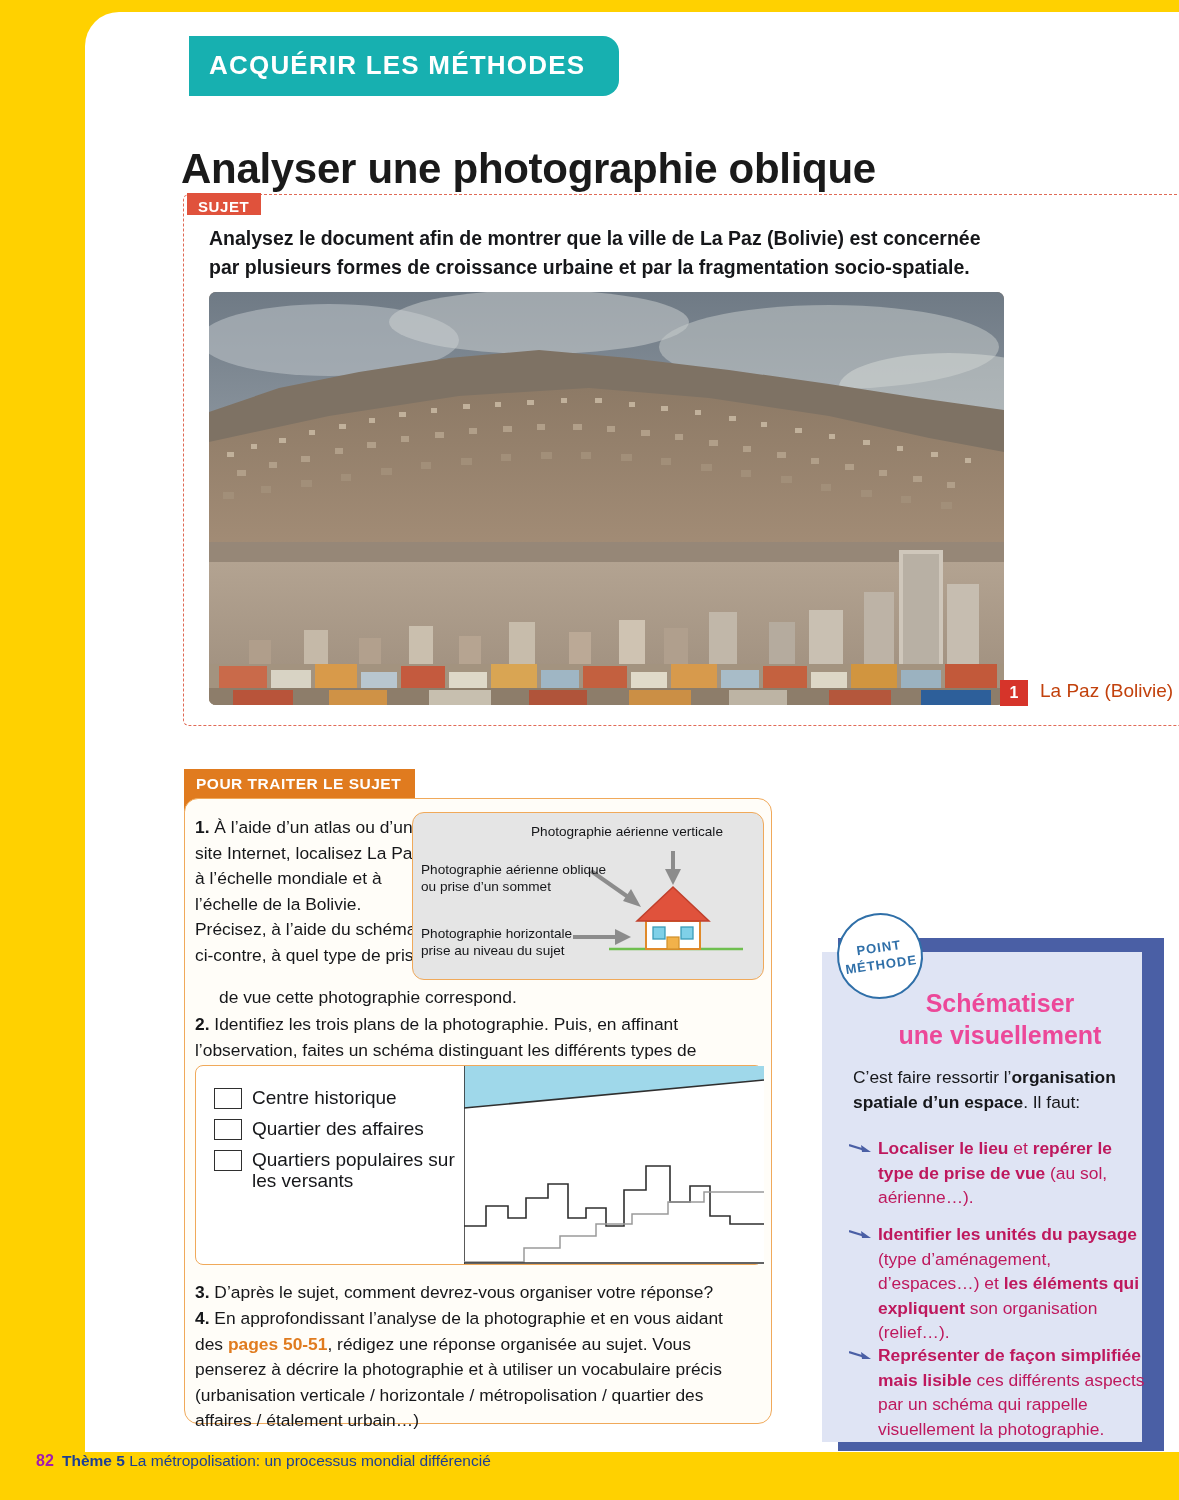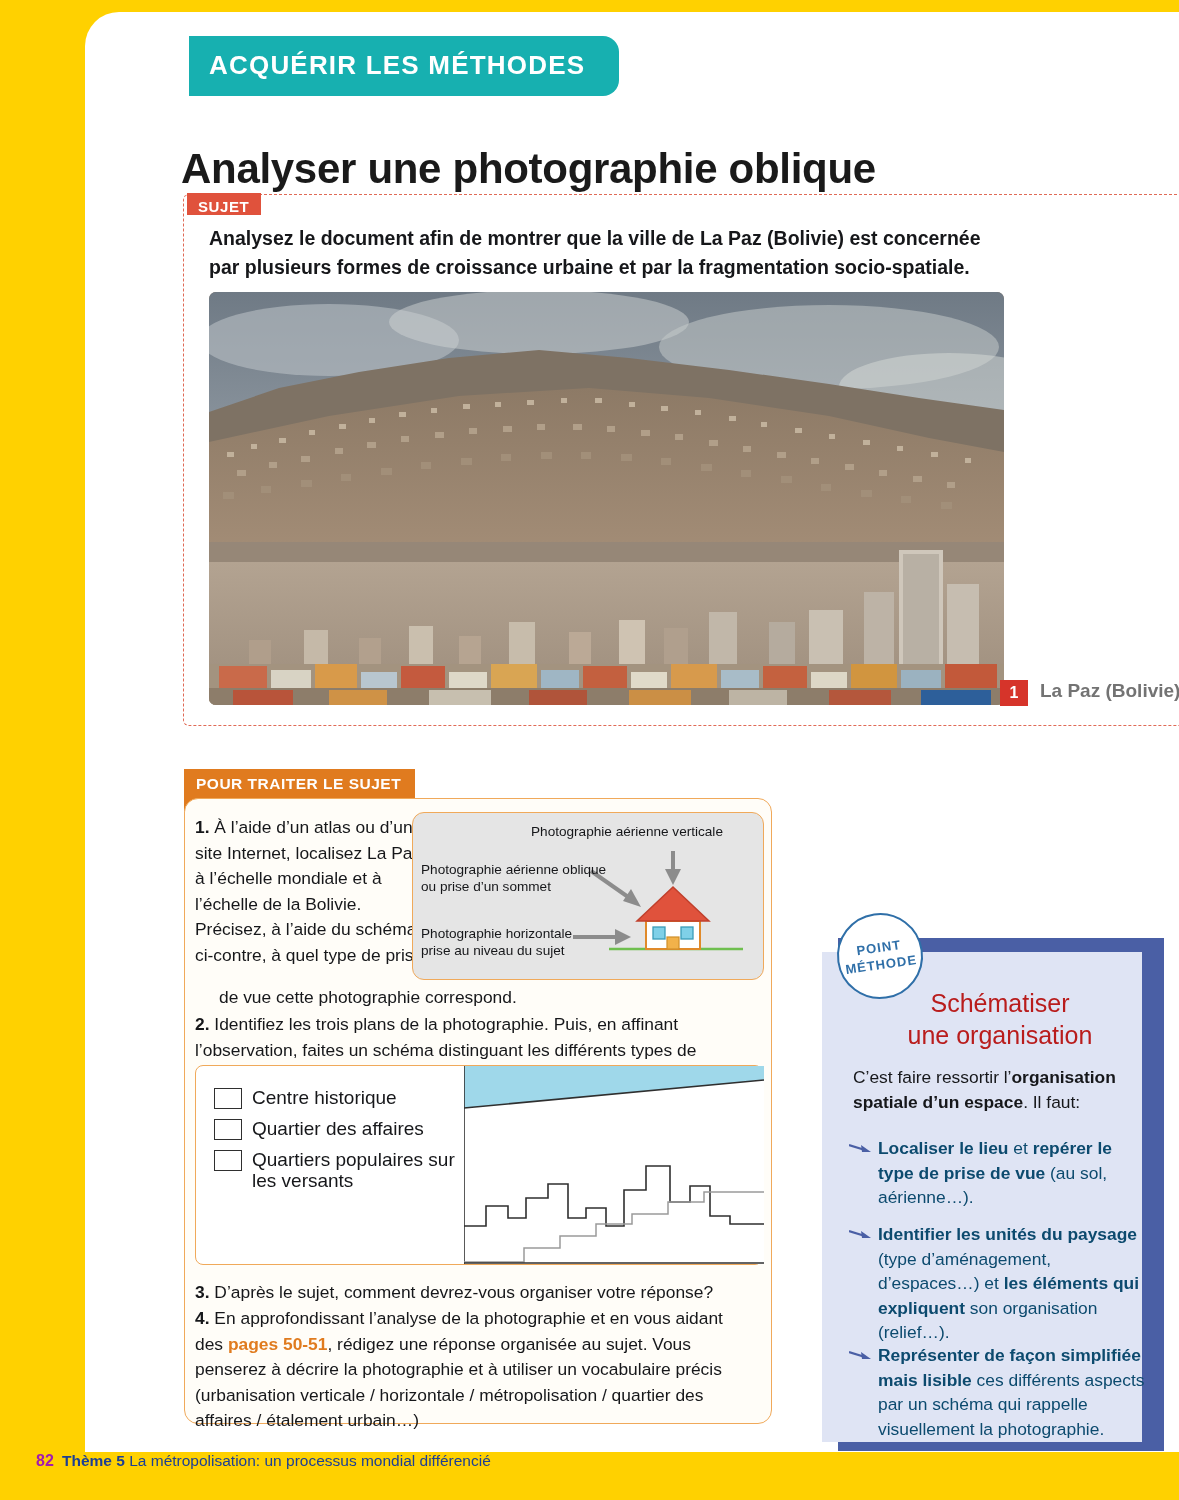--- a/index.html
+++ b/index.html
@@ -84,22 +84,22 @@
     background:#d6342a;
     color:#fff;
     font-size:16px;
     font-weight:bold;
     display:flex; align-items:center; justify-content:center;
   }
   .fig-cap {
     position:absolute;
     left:955px; top:668px;
     font-size:19px;
-    font-weight:bold;
-    color:#737373;
+    font-weight:normal;
+    color:#c2410c;
   }
   
   .ptl-label {
     position:absolute;
     left:99px; top:757px;
     background:#e07b1f;
     color:#ffffff;
     font-size:15.5px;
     font-weight:bold;
     letter-spacing:0.5px;
@@ -185,39 +185,39 @@
     align-items:center; justify-content:center;
     transform:rotate(-8deg);
     line-height:17px;
   }
   .pm-title {
     position:absolute;
     left:770px; top:975px;
     width:290px;
     text-align:center;
     font-size:25px;
-    font-weight:normal;
-    color:#b91c1c;
+    font-weight:bold;
+    color:#ec4899;
     line-height:32px;
   }
   .pm-intro {
     position:absolute;
     left:768px; top:1053px;
     width:290px;
     font-size:17.4px;
     line-height:25px;
     color:#16171a;
   }
   .pm-item {
     position:absolute;
     left:793px;
     width:272px;
     font-size:17.4px;
     line-height:24.5px;
-    color:#0c4a6e;
+    color:#be185d;
   }
   .pm-arrow {
     position:absolute;
     left:764px;
     width:24px; height:14px;
   }
   
   .footer-num {
     position:absolute;
     left:36px; top:1452px;
@@ -482,21 +482,21 @@
   </div>
 
   <div class="pm-shadow"></div>
   <div class="pm-card"></div>
   <div class="pm-stamp">
     <span>POINT</span>
     <span>MÉTHODE</span>
   </div>
   <div class="pm-title">
     <div>Schématiser</div>
-    <div>une organisation</div>
+    <div>une visuellement</div>
   </div>
   <div class="pm-intro">
     <span>C’est faire ressortir l’</span><b>organisation spatiale d’un espace</b><span>. Il faut:</span>
   </div>
 
   <svg class="pm-arrow" style="top:1129px;" viewBox="0 0 24 14">
     <line x1="0" y1="4" x2="16" y2="9" stroke="#4a5fa5" stroke-width="2.2"></line>
     <polygon points="22,11 12,4 13,11" fill="#4a5fa5"></polygon>
   </svg>
   <div class="pm-item" style="top:1124px;">

